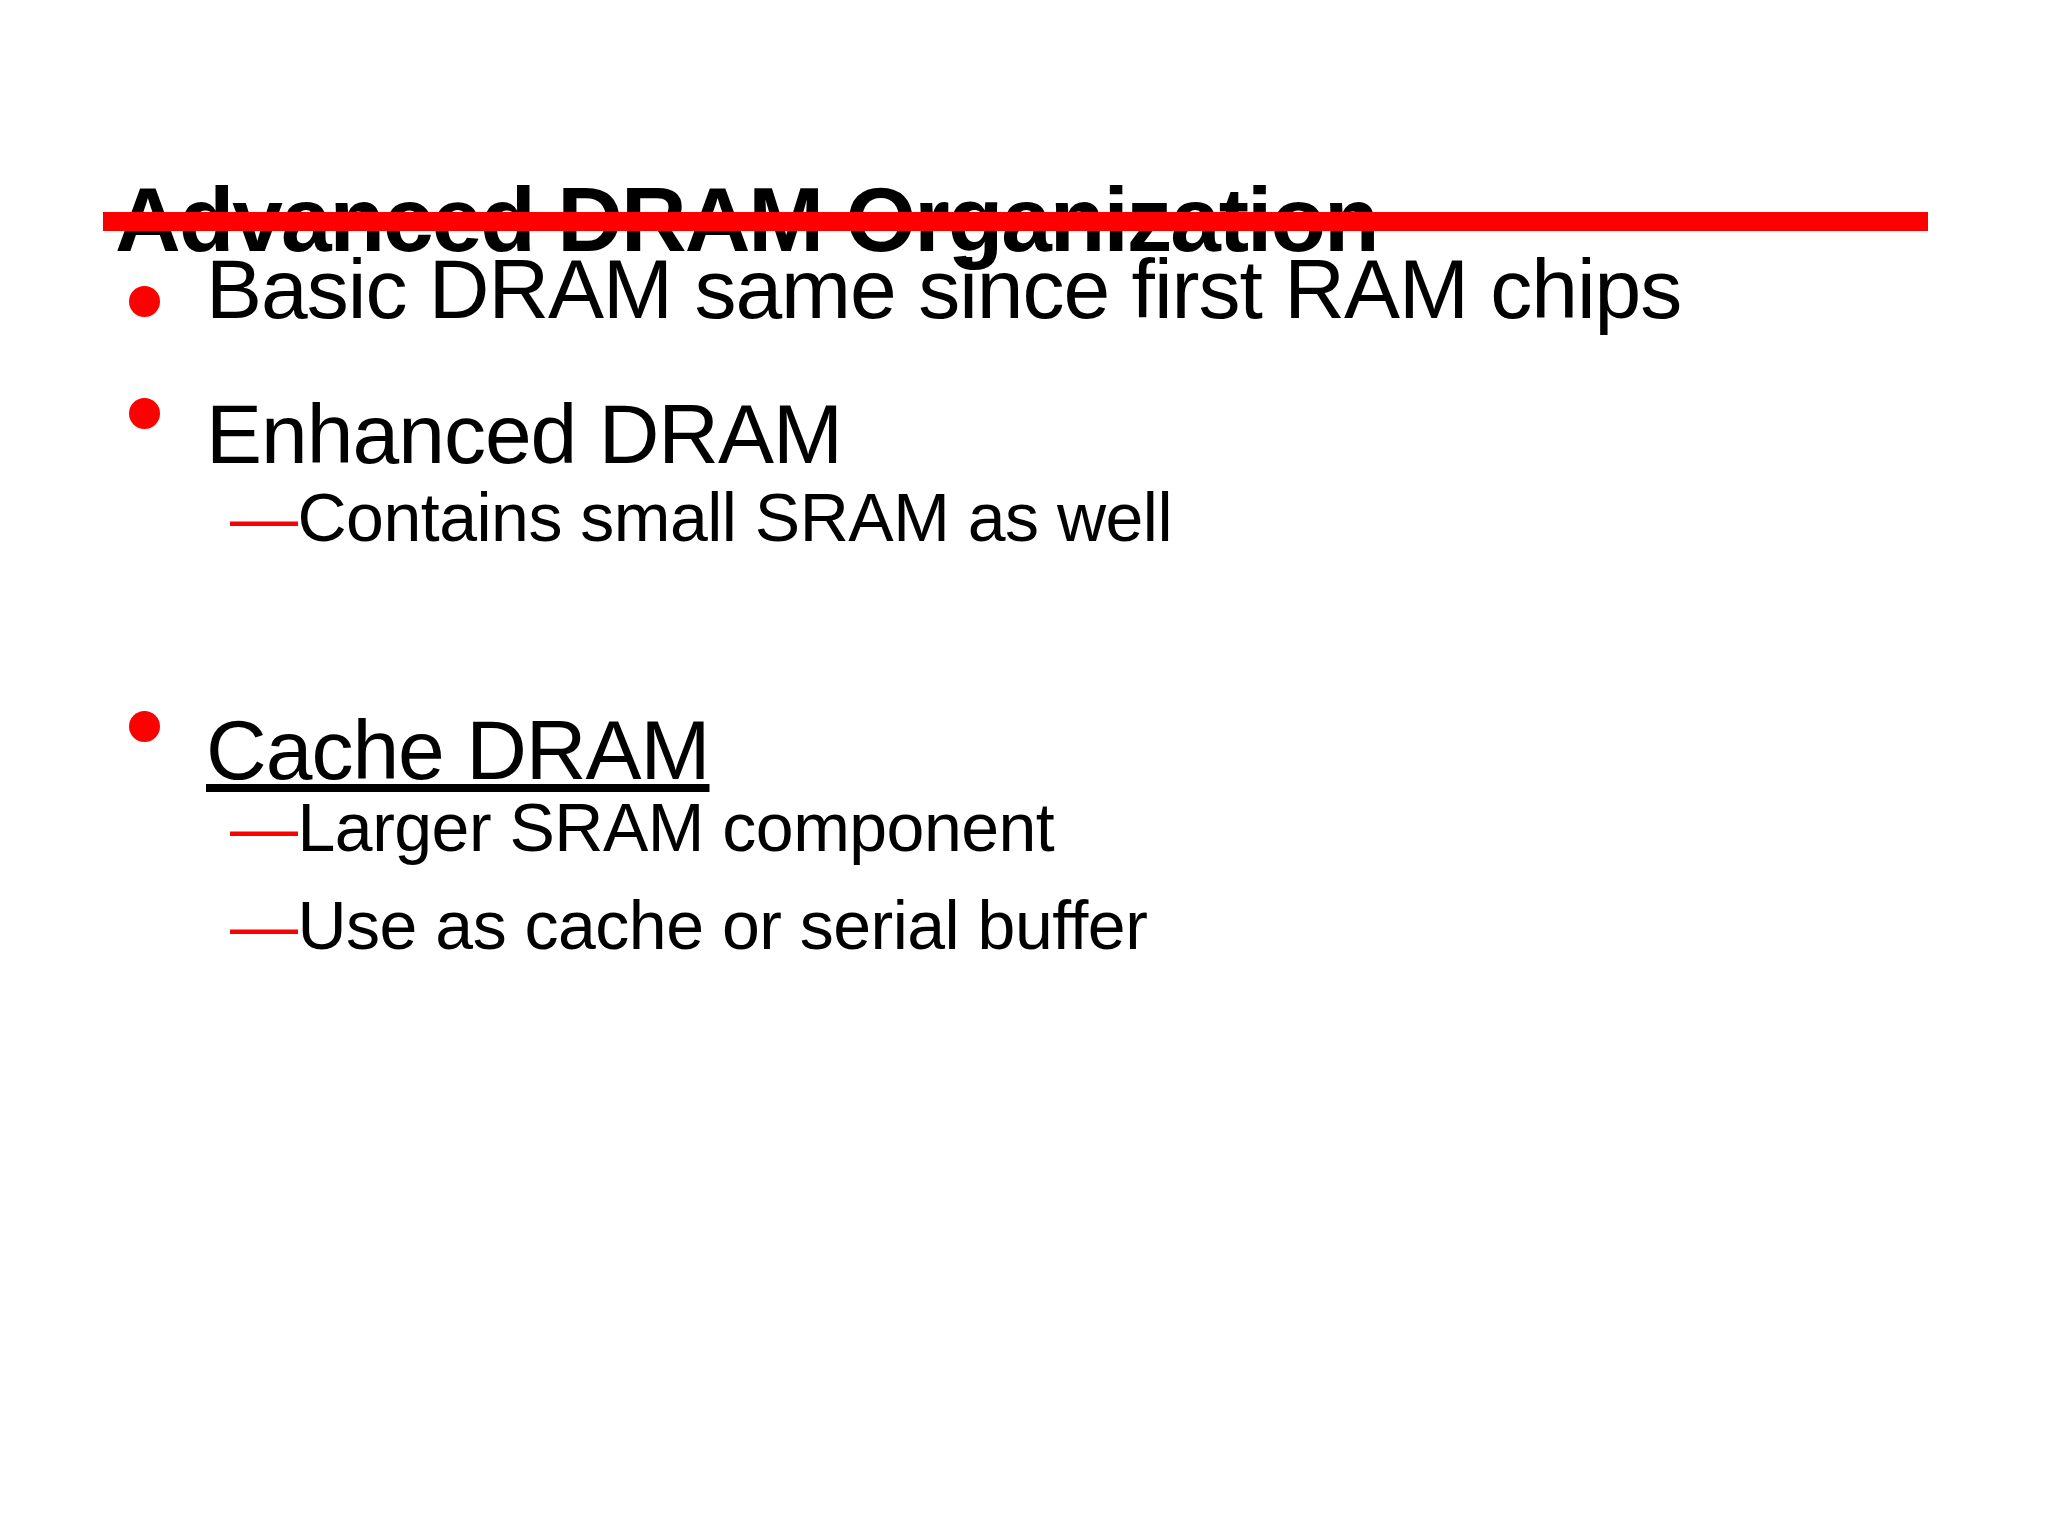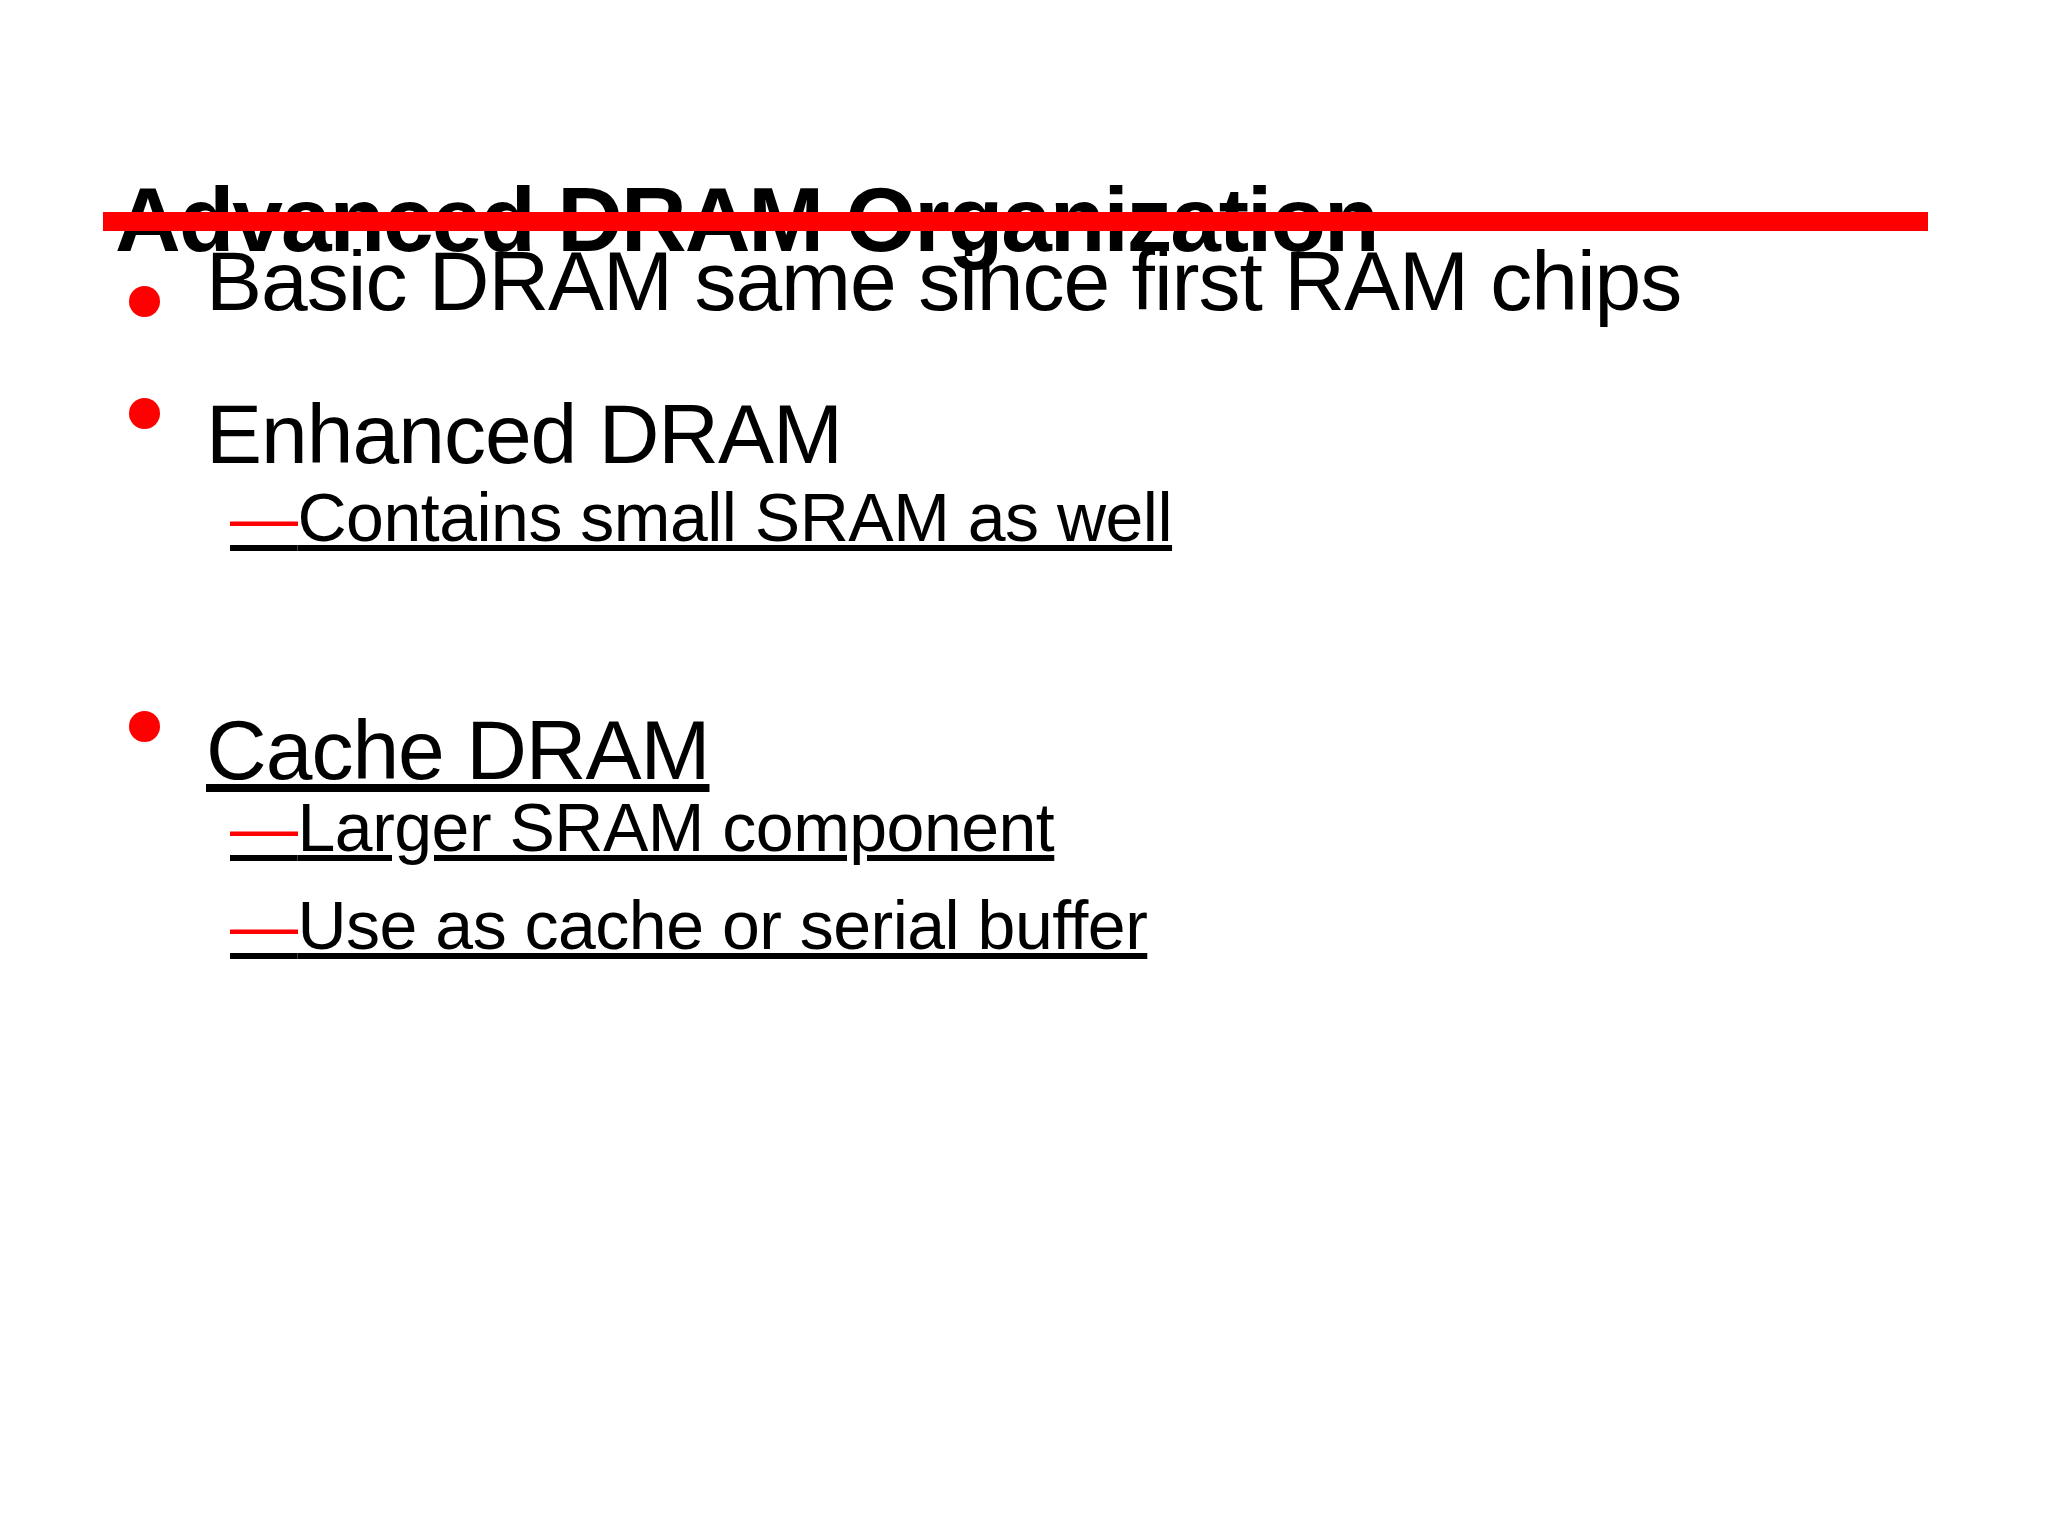--- a/index.html
+++ b/index.html
@@ -41,36 +41,35 @@
   }
   .line.main {
     left: 206px;
     font-size: 84px;
     letter-spacing: -1px;
   }
   .line.sub {
     left: 230px;
     font-size: 68px;
     letter-spacing: -0.5px;
-    text-decoration: underline;
   }
   .line.main .txt, .line.sub .txt { color: #000000; }
   .bullet-dot {
     position: absolute;
     left: 129px;
     width: 31px;
     height: 31px;
     border-radius: 50%;
   }
   .dash { font-weight: 400; }
   
   #dot-1 { top: 286px; }
   #dot-2 { top: 398px; }
   #dot-3 { top: 711px; }
-  #line-1 { top: 239px; }
+  #line-1 { top: 247px; }
   #line-2 { top: 368px; margin-top: 24px; }
   #line-3 { top: 483px; }
   #line-4 { top: 580px; }
   #line-5 { top: 708px; text-decoration: underline; }
   #line-6 { top: 793px; text-align: center; }
   #line-7 { top: 891px; }
 </style>
 </head>
 <body>
 

